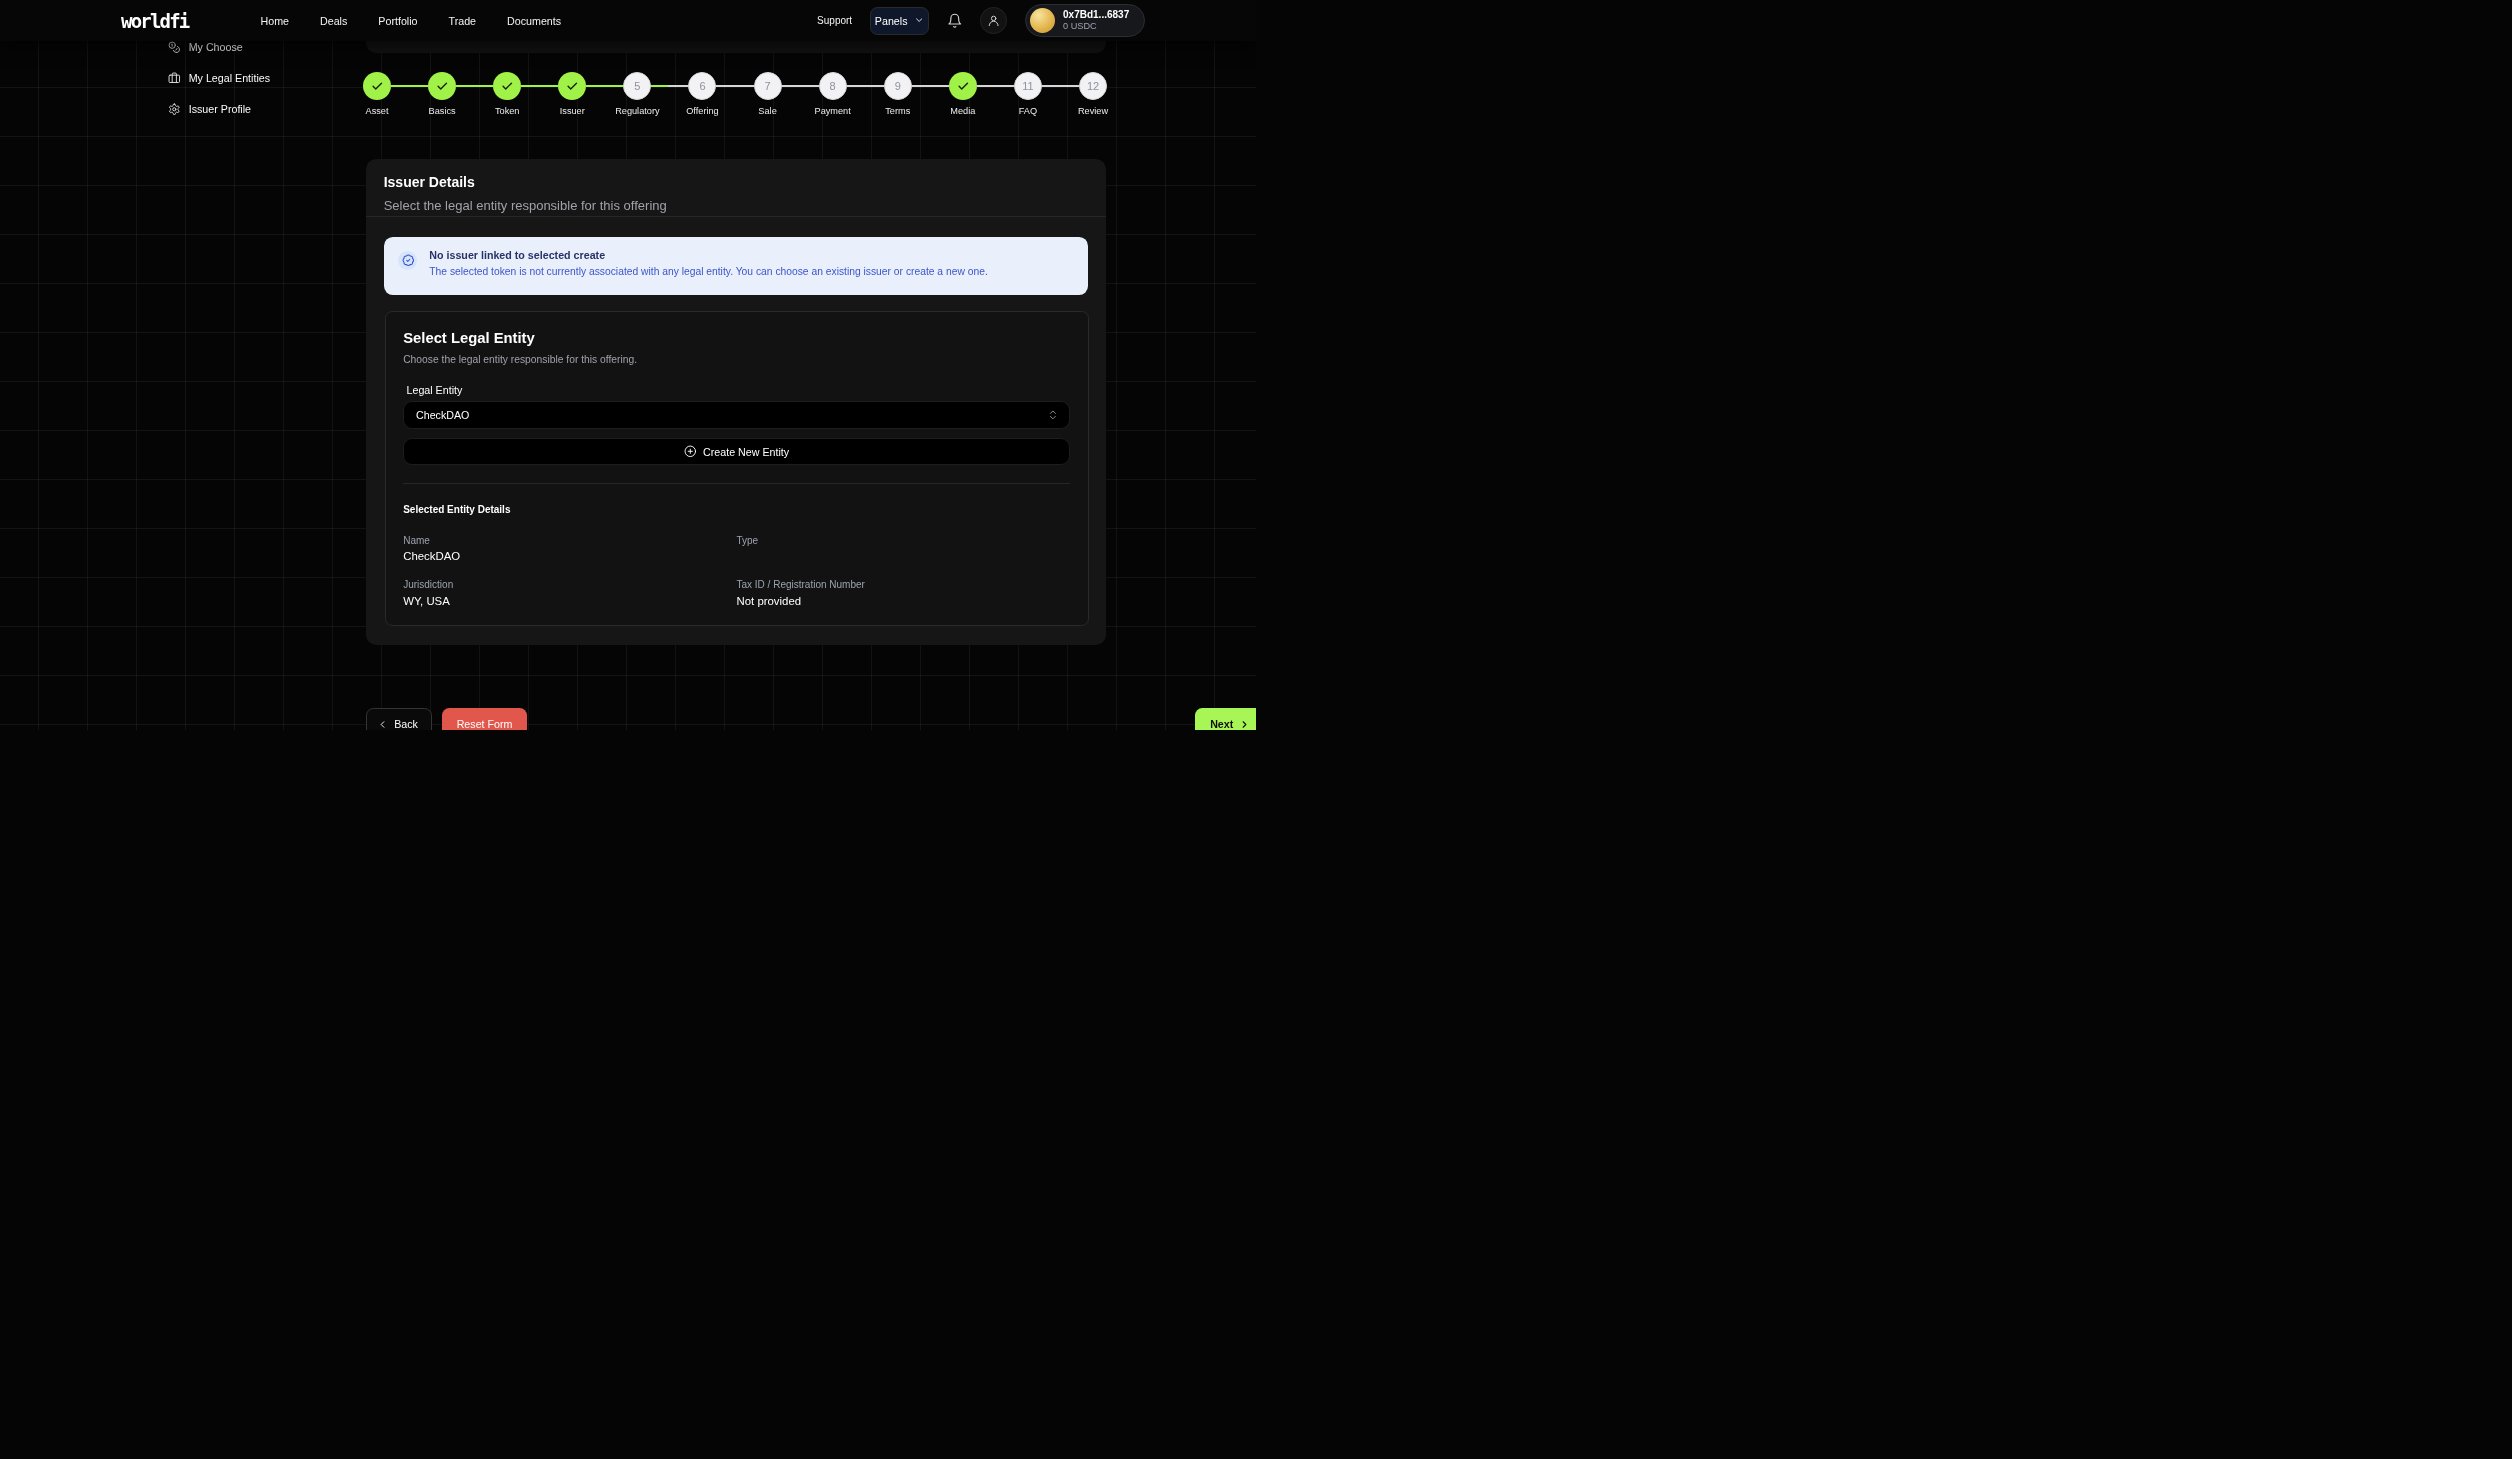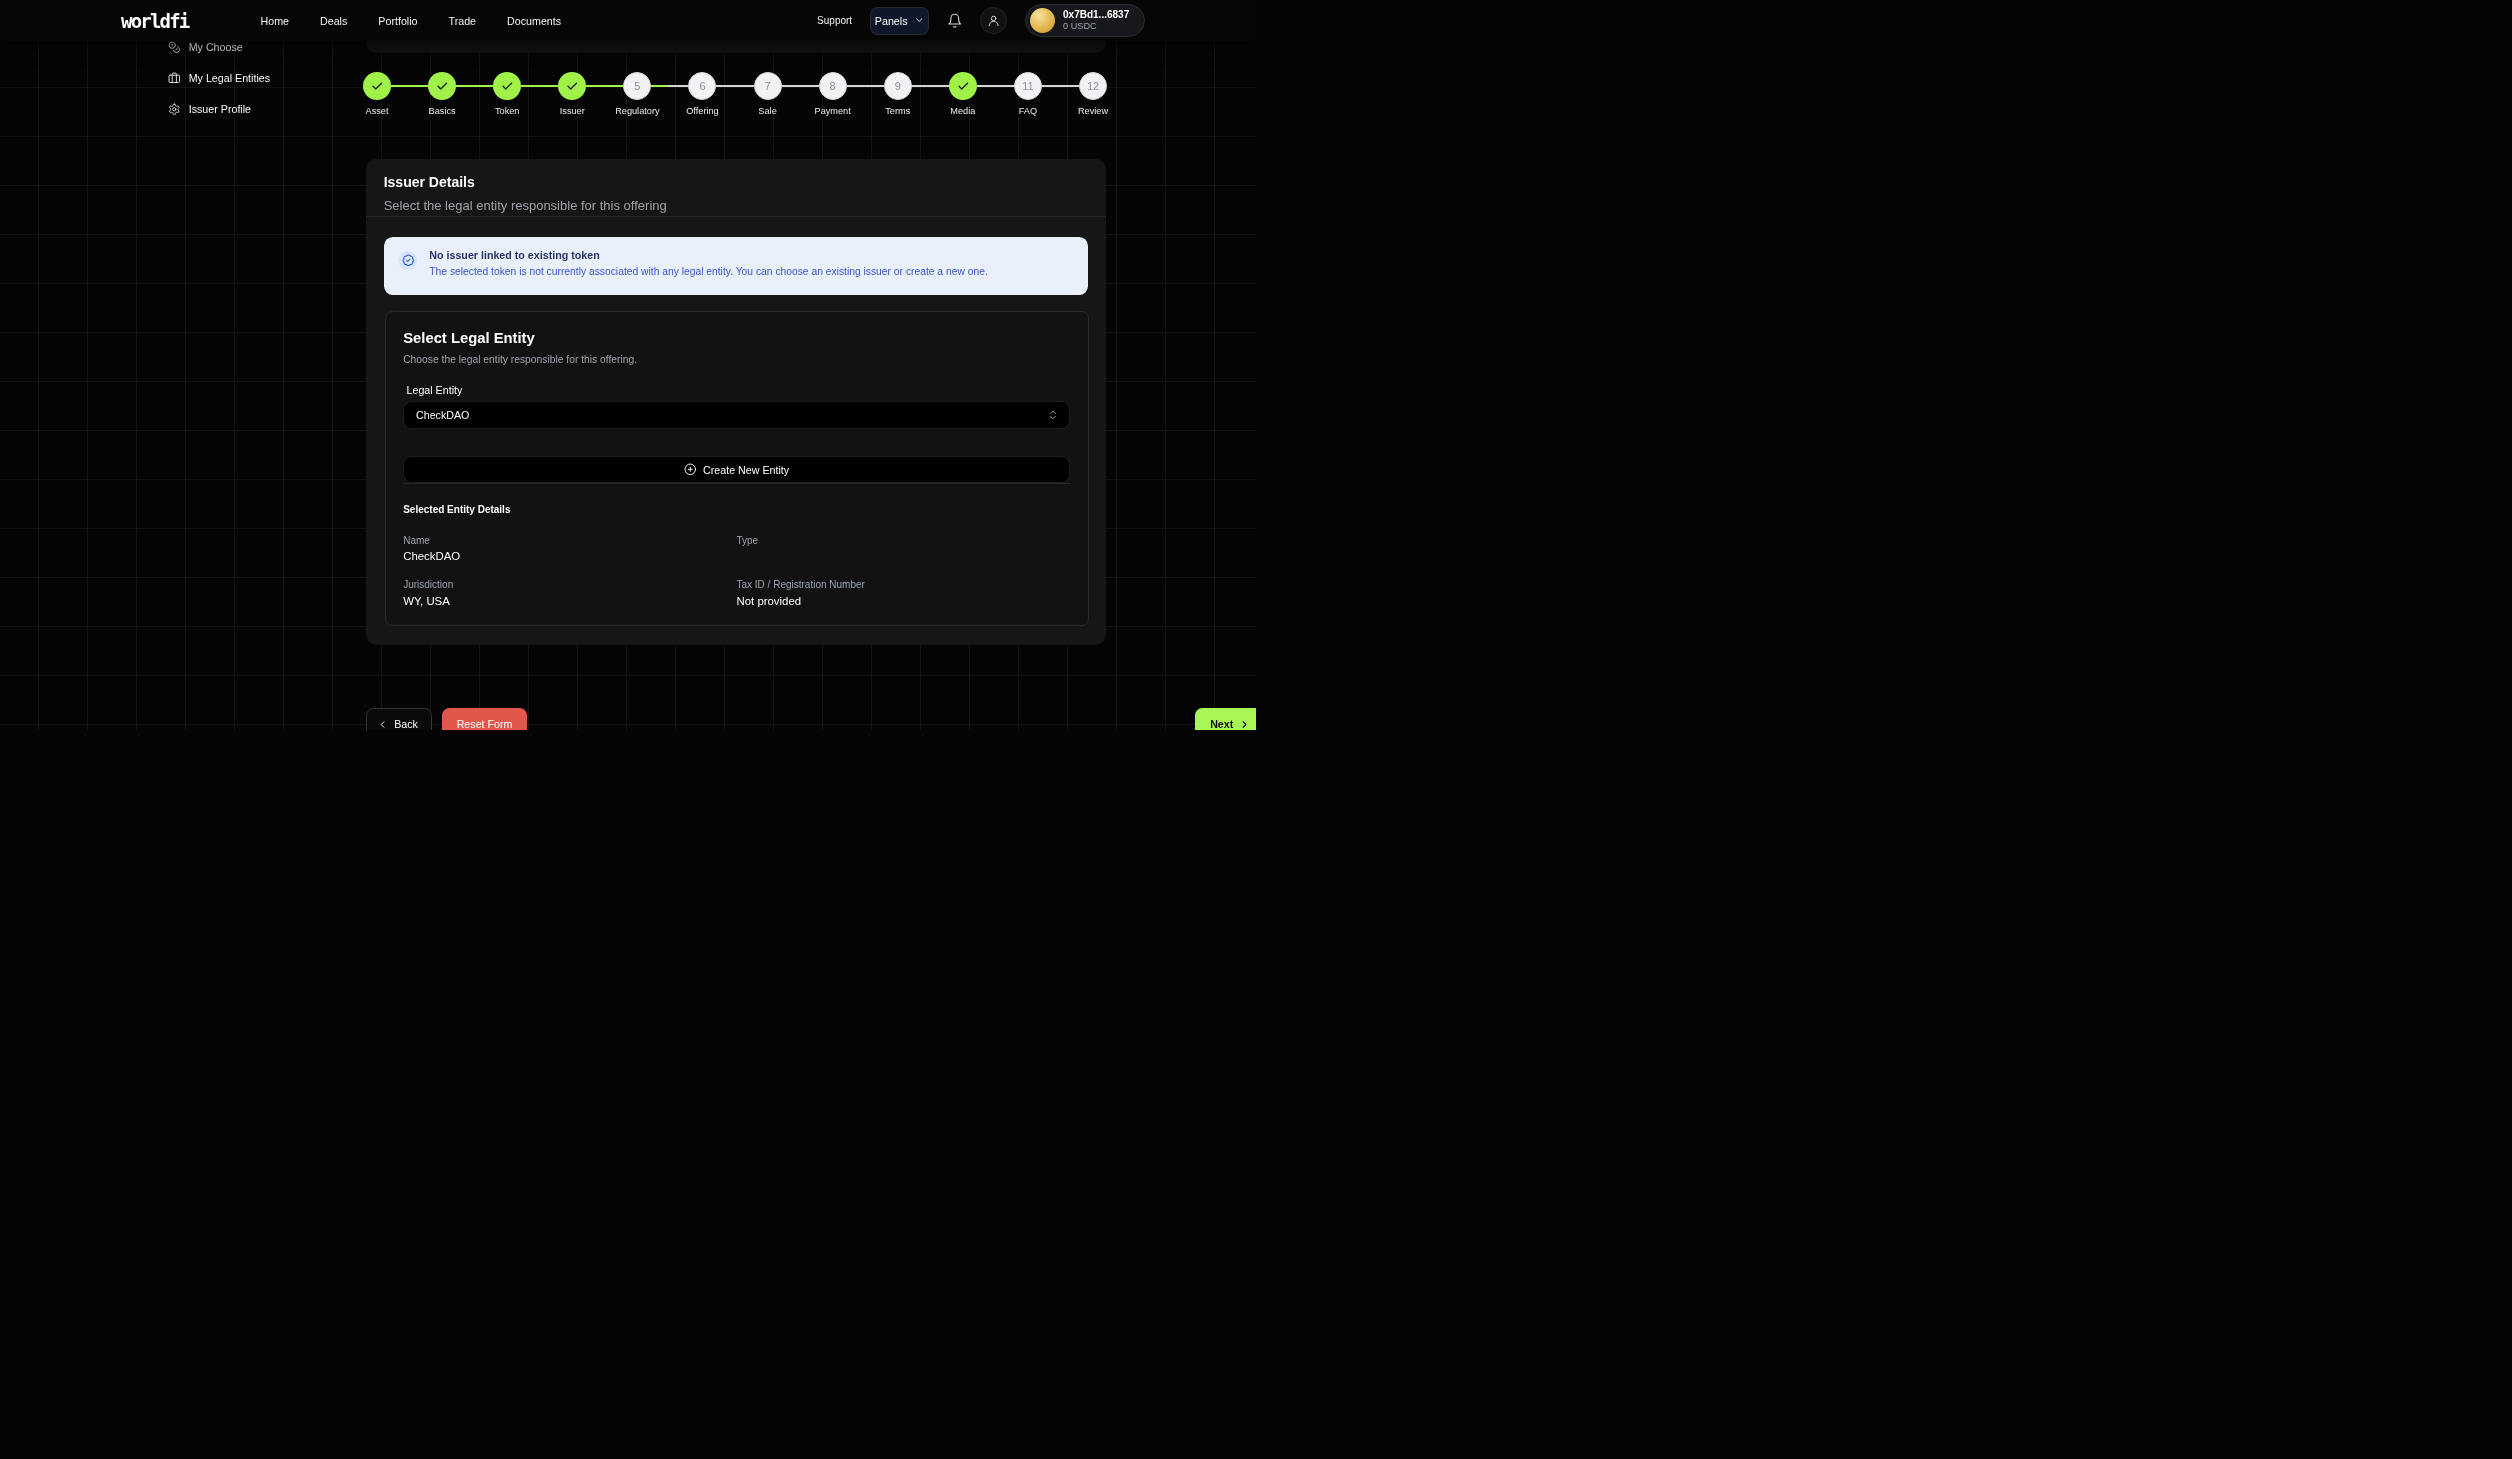--- a/index.html
+++ b/index.html
@@ -69,21 +69,21 @@
 
   .entity-card{ position:absolute; left:18.5px; top:152px; width:704px; height:315px;
     background:#121212; border:0.7px solid #2a2a2a; border-radius:7.4px; }
   .entity-title{ position:absolute; left:17.7px; top:17.7px; color:#fff; font-size:14.8px; font-weight:700; }
   .entity-subtitle{ position:absolute; left:17.7px; top:42px; color:#a1a1aa; font-size:10.3px; }
   .field-label{ position:absolute; left:4px; top:72px; color:#fff; font-size:10.7px; font-weight:500;margin-left:17px; }
   .select-box{ position:absolute; left:17.7px; right:17.7px; top:89px; height:28px; background:#000;
     border:0.7px solid #1d1d1d; border-radius:8.9px; display:flex; align-items:center;
     padding:0 10.3px 0 11.8px; color:#fff; font-size:10.7px; cursor:pointer; }
   .select-box .chevrons{ margin-left:auto; display:flex; }
-  .create-btn{ position:absolute; left:17.7px; right:17.7px; top:144px; height:27px; background:#000;
+  .create-btn{ position:absolute; left:17.7px; right:17.7px; top:126px; height:27px; background:#000;
     border:0.7px solid #1d1d1d; border-radius:8.9px; display:flex; align-items:center; justify-content:center;
     gap:6.6px; color:#fff; font-size:10.7px; font-weight:500; cursor:pointer; }
   .entity-divider{ position:absolute; left:17.7px; right:17.7px; top:171px; height:0.7px; background:#262626; }
   .details-heading{ position:absolute; left:17.7px; top:192px; color:#fff; font-size:10px; font-weight:700; }
   .details-grid{ position:absolute; left:17.7px; right:17.7px; top:223px;
     display:grid; grid-template-columns:1fr 1fr; row-gap:14.8px; }
   .detail-label{ color:#9ca3af; font-size:10px; margin-bottom:4.4px; }
   .detail-value{ color:#fff; font-size:11.4px; min-height:14px; }
 
   
@@ -269,21 +269,21 @@
     </div>
 
     <div class="banner">
       <div class="banner-icon-wrap">
         <svg width="12.6" height="12.6" viewBox="0 0 24 24" fill="none" stroke="#3354d1" stroke-width="2" stroke-linecap="round" stroke-linejoin="round">
             <path d="M3.85 8.62a4 4 0 0 1 4.78-4.77 4 4 0 0 1 6.74 0 4 4 0 0 1 4.78 4.78 4 4 0 0 1 0 6.74 4 4 0 0 1-4.77 4.78 4 4 0 0 1-6.75 0 4 4 0 0 1-4.78-4.77 4 4 0 0 1 0-6.76Z"></path>
             <path d="m9 12 2 2 4-4"></path>
           </svg>
       </div>
       <div>
-        <div class="banner-title">No issuer linked to existing token</div>
+        <div class="banner-title">No issuer linked to selected create</div>
         <div class="banner-body">The selected token is not currently associated with any legal entity. You can choose an existing issuer or create a new one.</div>
       </div>
     </div>
 
     <div class="entity-card">
       <div class="entity-title">Select Legal Entity</div>
       <div class="entity-subtitle">Choose the legal entity responsible for this offering.</div>
       <div class="field-label">Legal Entity</div>
 
       <div class="select-box">

